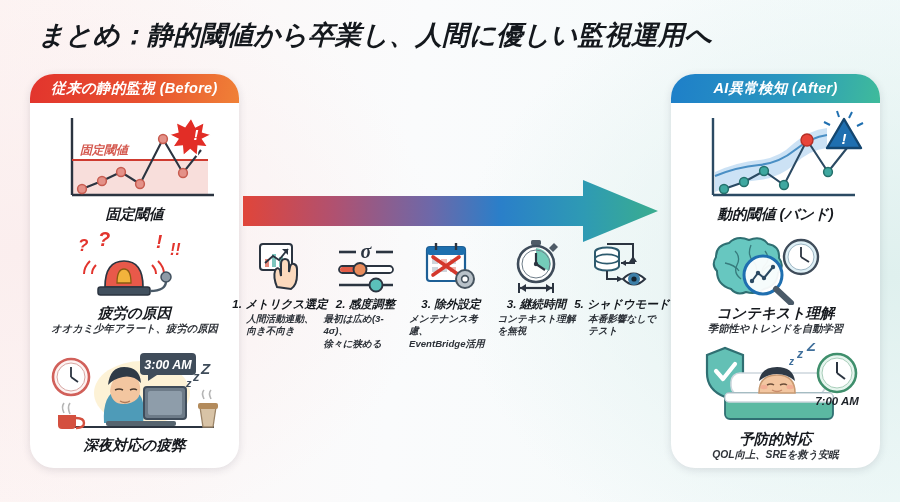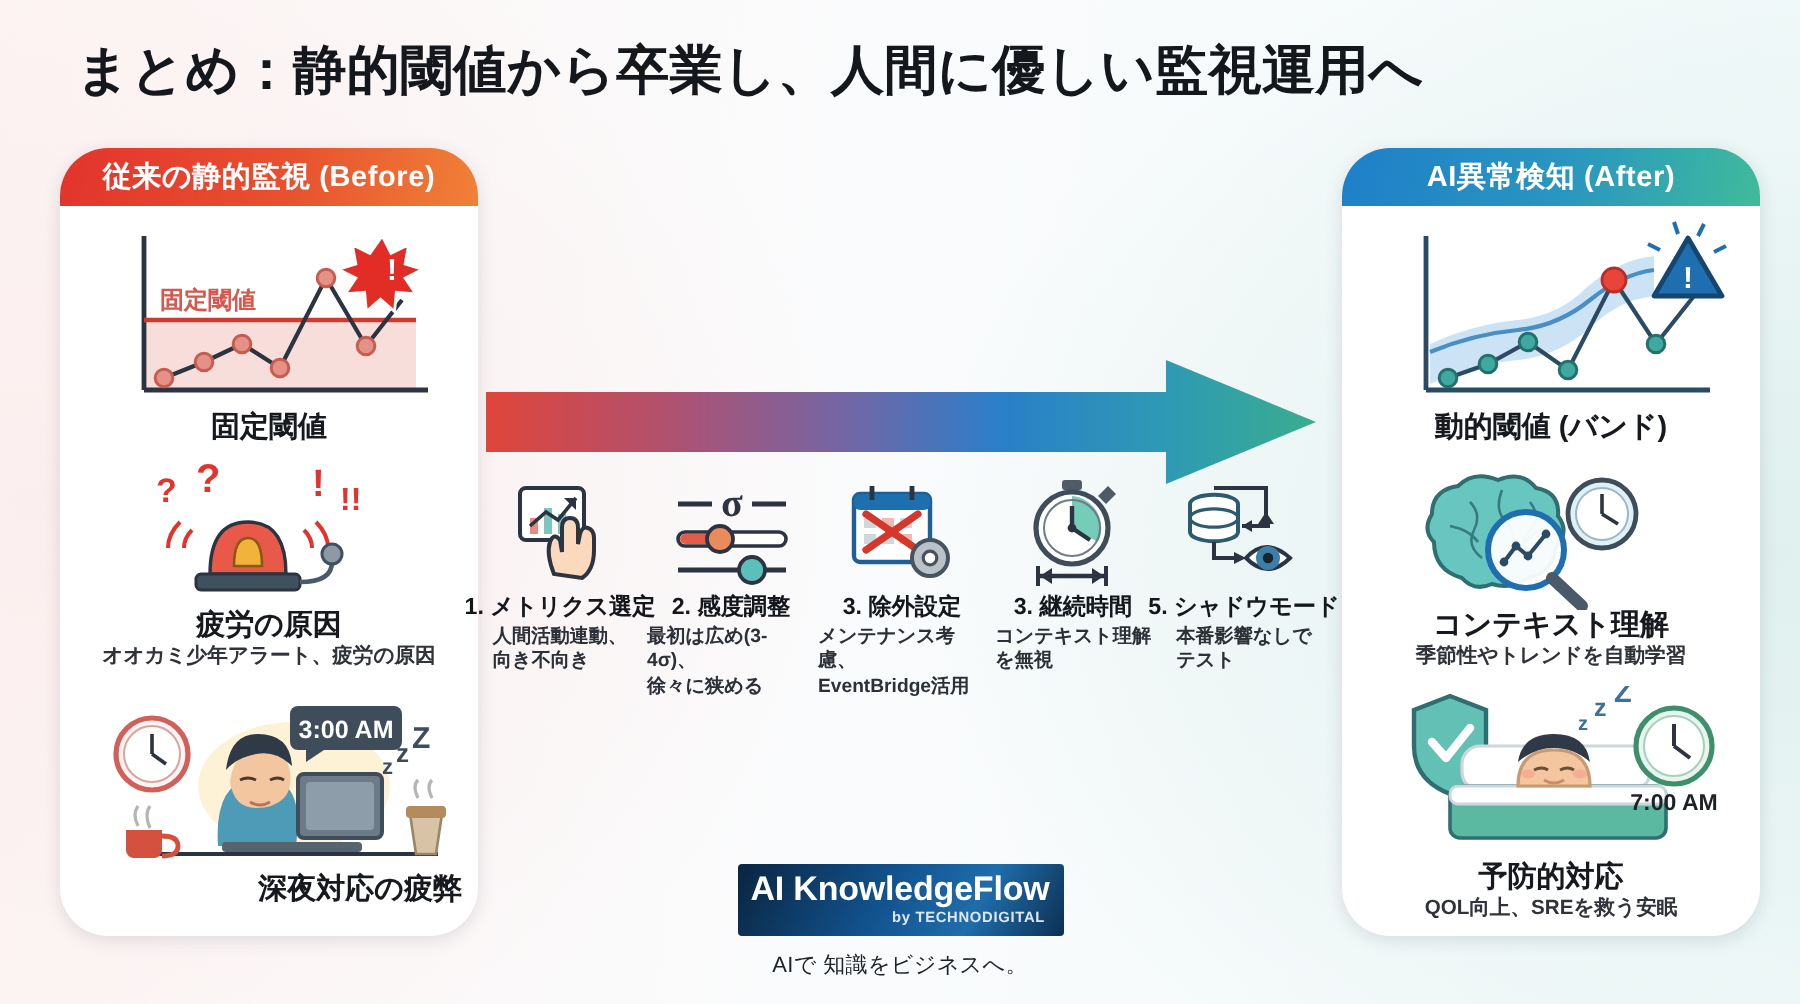--- a/index.html
+++ b/index.html
@@ -8,20 +8,21 @@
     overflow: hidden;
     font-family: "Liberation Sans", "DejaVu Sans", sans-serif;
   }
   #slide {
     position: relative;
     width: 900px; height: 502px;
     background:
       radial-gradient(ellipse 700px 500px at 2% 50%, #fbeeee 0%, rgba(251,238,238,0) 60%),
       radial-gradient(ellipse 700px 520px at 99% 55%, #dff0ee 0%, rgba(223,240,238,0) 62%),
       linear-gradient(95deg, #fdf4f3 0%, #fafbfc 45%, #f2fafa 100%);
+    font-style: italic;
   }
 
   
   #title {
     position: absolute;
     left: 38px; top: 17px;
     font-size: 26.5px;
     font-weight: bold;
     color: #14181d;
     letter-spacing: 0.2px;
@@ -214,21 +215,21 @@
           <path d="M45 56 q0 -26 19 -26 q19 0 19 26 z" fill="#e8594a" stroke="#2b3440" stroke-width="1.7"></path>
           <path d="M57 52 q0 -14 7 -14 q7 0 7 14 z" fill="#f2b33c" stroke="#8a5a12" stroke-width="1.3"></path>
           <rect x="38" y="56" width="52" height="8" rx="2.5" fill="#41505e" stroke="#2b3440" stroke-width="1.5"></rect>
           <path d="M90 60 q16 0 16 -10" stroke="#4a5a68" stroke-width="2.3" fill="none"></path>
           <circle cx="106" cy="46" r="5" fill="#8d9aa6" stroke="#41505e" stroke-width="1.5"></circle>
         </svg>
         <div class="cap-main">疲労の原因</div>
         <div class="cap-sub">オオカミ少年アラート、疲労の原因</div>
       </div>
 
-      <div class="block" style="margin-top:9px;align-items:flex-end;">
+      <div class="block" style="margin-top:9px;">
         <svg width="182" height="92" viewBox="0 0 182 92">
           <ellipse cx="98" cy="48" rx="48" ry="32" fill="#fdf0cf" opacity="0.85"></ellipse>
           <circle cx="27" cy="32" r="18" fill="#fdf3f2" stroke="#d1605a" stroke-width="2.6"></circle>
           <circle cx="27" cy="32" r="14" fill="#ffffff" stroke="#d8a5a1" stroke-width="1"></circle>
           <line x1="27" y1="32" x2="27" y2="22" stroke="#2b3440" stroke-width="1.8"></line>
           <line x1="27" y1="32" x2="34" y2="37" stroke="#2b3440" stroke-width="1.8"></line>
           <rect x="96" y="8" width="56" height="22" rx="4" fill="#3f4c5a"></rect>
           <polygon points="104,30 104,36 113,30" fill="#3f4c5a"></polygon>
           <text x="124" y="24" font-size="12.5" font-weight="bold" fill="#ffffff" text-anchor="middle" font-family="'Liberation Sans',sans-serif">3:00 AM</text>
           <path d="M60 78 q-2 -30 16 -34 q10 -3 18 4 q8 7 5 30 z" fill="#4e9bb8"></path>
@@ -467,21 +468,14 @@
           <line x1="152" y1="30" x2="160" y2="36" stroke="#2b3440" stroke-width="2"></line>
           <text x="152" y="62" font-size="11.5" font-weight="bold" fill="#1d2228" text-anchor="middle" font-family="'Liberation Sans',sans-serif">7:00 AM</text>
         </svg>
         <div class="cap-main">予防的対応</div>
         <div class="cap-sub">QOL向上、SREを救う安眠</div>
       </div>
 
     </div>
   </div>
 
-  <div id="logo-wrap">
-    <div id="logo-box">
-      <div id="logo-name">AI KnowledgeFlow</div>
-      <div id="logo-by">by TECHNODIGITAL</div>
-    </div>
-    <div id="tagline">AIで 知識をビジネスへ。</div>
-  </div>
 
 </div>
 
 </body></html>

